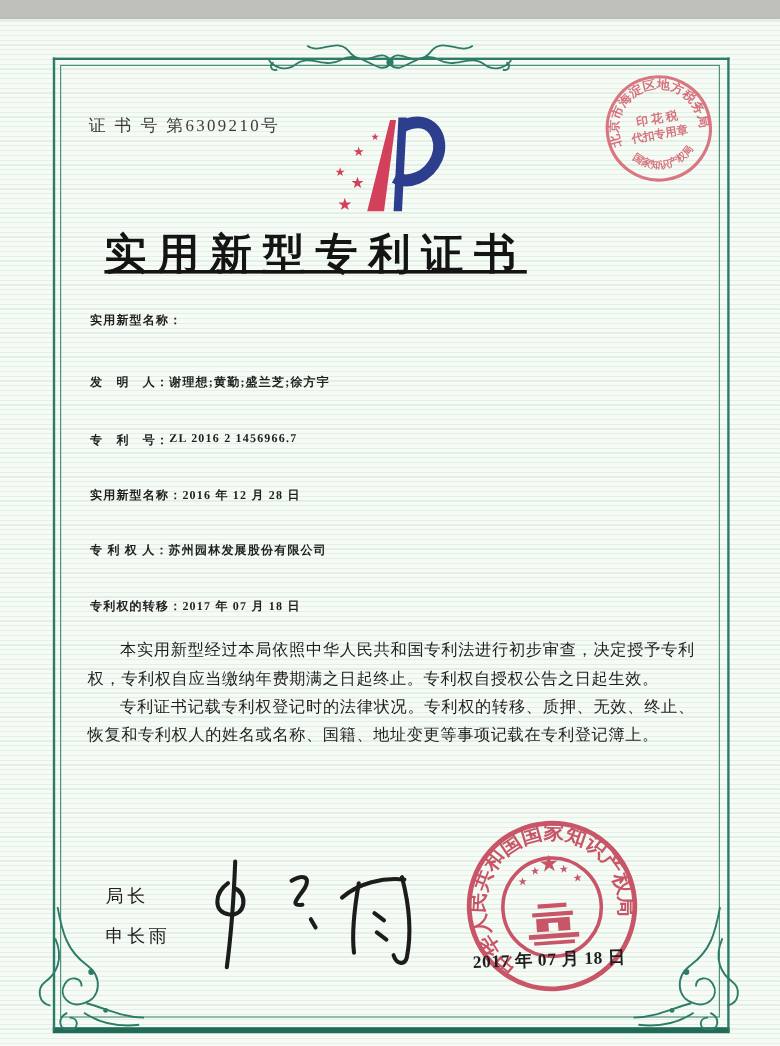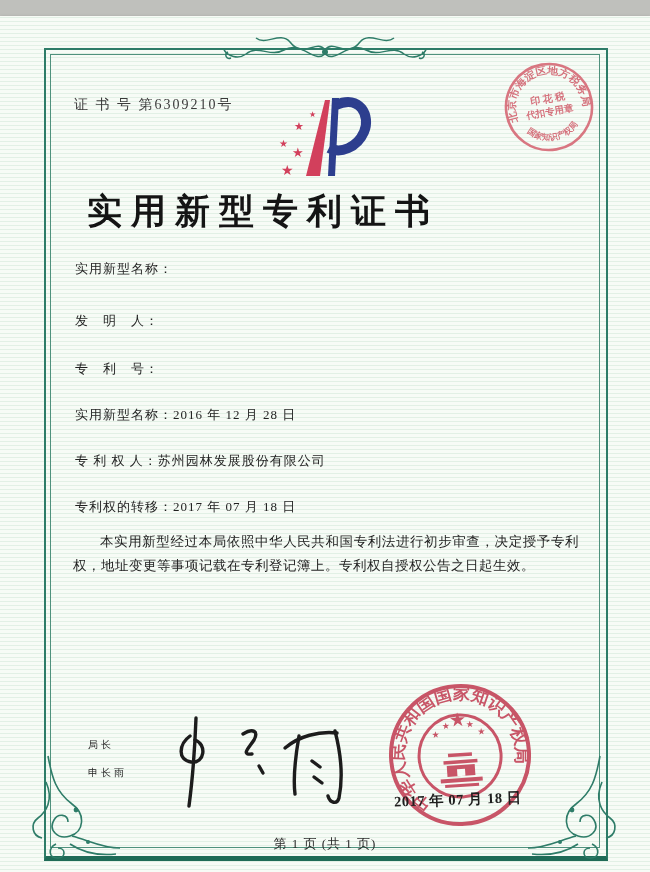--- a/index.html
+++ b/index.html
@@ -24,33 +24,33 @@
   .frame-inner{
     position:absolute;left:50px;top:38px;width:548px;height:792px;
     border:1px solid #4f917d;
   }
   .cert-no{
     position:absolute;left:74px;top:80px;font-size:14px;color:#3a3a3a;
     letter-spacing:2px;white-space:pre;
   }
   .title{
     position:absolute;left:0;top:172px;width:526px;text-align:center;
-    font-size:35px;font-weight:700;color:#141414;letter-spacing:9px;
+    font-size:35px;font-weight:700;color:#141414;letter-spacing:9px;text-decoration:underline;
   }
   .fields{position:absolute;left:75px;top:244px;width:480px;}
-  .frow{position:absolute;left:0;display:flex;font-size:13px;color:#1f1f1f;white-space:pre;}
+  .frow{position:absolute;left:0;display:flex;font-size:10px;color:#1f1f1f;white-space:pre;font-weight:bold;}
   .frow .lab{letter-spacing:1px;}
   .frow .val{letter-spacing:1px;}
   .r1{top:0px}.r2{top:52px}.r3{top:100px}.r4{top:146px}.r5{top:192px}.r6{top:238px}
   .paras{position:absolute;left:73px;top:514px;width:506px;color:#1f1f1f;}
   .paras p{
     margin:0;font-size:13.5px;line-height:23.5px;text-indent:2em;
     text-align:justify;letter-spacing:0.5px;
   }
-  .signer{position:absolute;left:88px;top:722px;font-size:10px;color:#222;letter-spacing:3px;}
+  .signer{position:absolute;left:88px;top:722px;font-size:15px;color:#222;letter-spacing:3px;}
   .signer div{margin-bottom:14px;}
   .signature{position:absolute;left:165px;top:688px;}
   .office-seal{position:absolute;left:386px;top:664px;transform:rotate(-4deg);opacity:.92;}
   .seal-date{
     position:absolute;left:394px;top:774px;width:150px;font-size:14.5px;font-weight:700;
     color:#1e1e1e;letter-spacing:0.5px;white-space:pre;transform:rotate(-2deg);
   }
   .tax-stamp{position:absolute;left:502px;top:44px;transform:rotate(-10deg);opacity:.85;}
   .page-footer{
     position:absolute;left:0;top:819px;width:650px;text-align:center;
@@ -133,38 +133,39 @@
     <text x="47" y="55" font-size="9.5" fill="#d05b69" font-weight="bold" text-anchor="middle">代扣专用章</text>
   </svg>
 
   <div class="title">实用新型专利证书</div>
 
   <div class="fields">
     <div class="frow r1">
       <span class="lab">实用新型名称：</span>
     </div>
     <div class="frow r2">
-      <span class="lab">发　明　人：</span>
+      <span class="lab">发　明　人：</span><span class="val">谢理想;黄勤;盛兰芝;徐方宇</span>
     </div>
     <div class="frow r3">
-      <span class="lab">专　利　号：</span>
+      <span class="lab">专　利　号：</span><span class="val">ZL 2016 2 1456966.7</span>
     </div>
     <div class="frow r4">
       <span class="lab">实用新型名称：</span><span class="val">2016 年 12 月 28 日</span>
     </div>
     <div class="frow r5">
       <span class="lab">专 利 权 人：</span><span class="val">苏州园林发展股份有限公司</span>
     </div>
     <div class="frow r6">
       <span class="lab">专利权的转移：</span><span class="val">2017 年 07 月 18 日</span>
     </div>
   </div>
 
   <div class="paras">
-    <p>本实用新型经过本局依照中华人民共和国专利法进行初步审查，决定授予专利权，地址变更等事项记载在专利登记簿上。专利权自授权公告之日起生效。</p>
+    <p>本实用新型经过本局依照中华人民共和国专利法进行初步审查，决定授予专利权，专利权自应当缴纳年费期满之日起终止。专利权自授权公告之日起生效。</p>
+    <p>专利证书记载专利权登记时的法律状况。专利权的转移、质押、无效、终止、恢复和专利权人的姓名或名称、国籍、地址变更等事项记载在专利登记簿上。</p>
   </div>
 
   <div class="signer">
     <div>局长</div>
     <div>申长雨</div>
   </div>
 
   <svg class="signature" width="195" height="112" viewBox="0 0 195 112">
     <g fill="none" stroke="#1c1c1c" stroke-width="3.4" stroke-linecap="round">
       <path d="M25,32 C14,40 12,56 26,58 C40,60 42,40 30,36"></path>
@@ -198,15 +199,14 @@
       <rect x="57" y="80" width="34" height="3.5"></rect>
       <rect x="60" y="85" width="28" height="11"></rect>
       <rect x="70" y="89" width="8" height="7" fill="#f7fbf6"></rect>
       <rect x="53" y="98" width="42" height="4"></rect>
       <rect x="57" y="104" width="34" height="3"></rect>
     </g>
   </svg>
 
   <div class="seal-date">2017 年 07 月 18 日</div>
 
-  <div class="page-footer">第 1 页 (共 1 页)</div>
 
 </div>
 
 </body></html>

